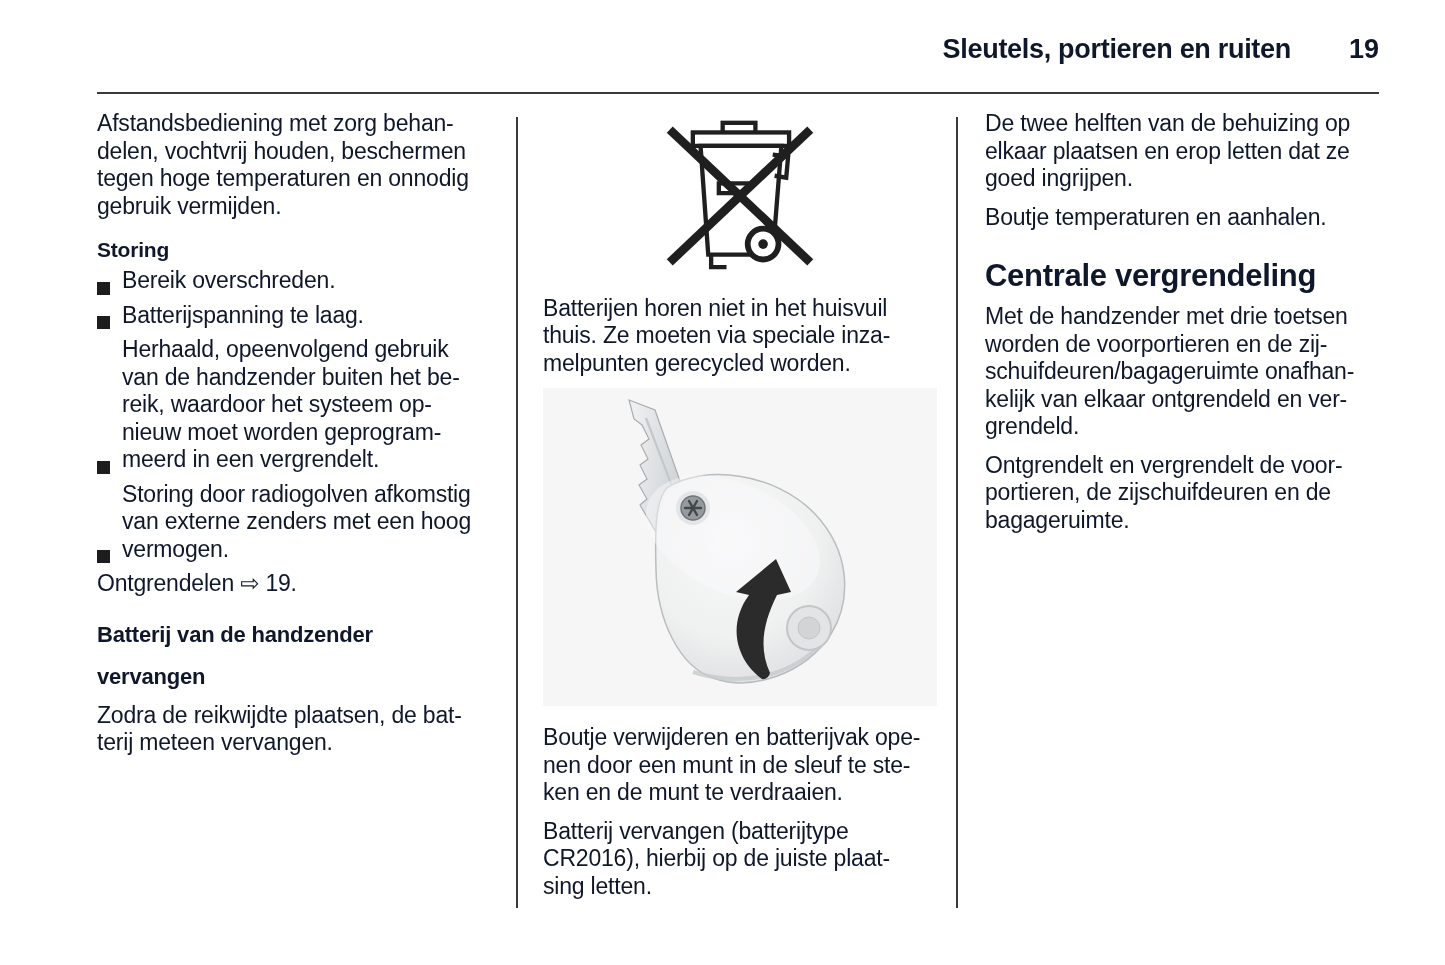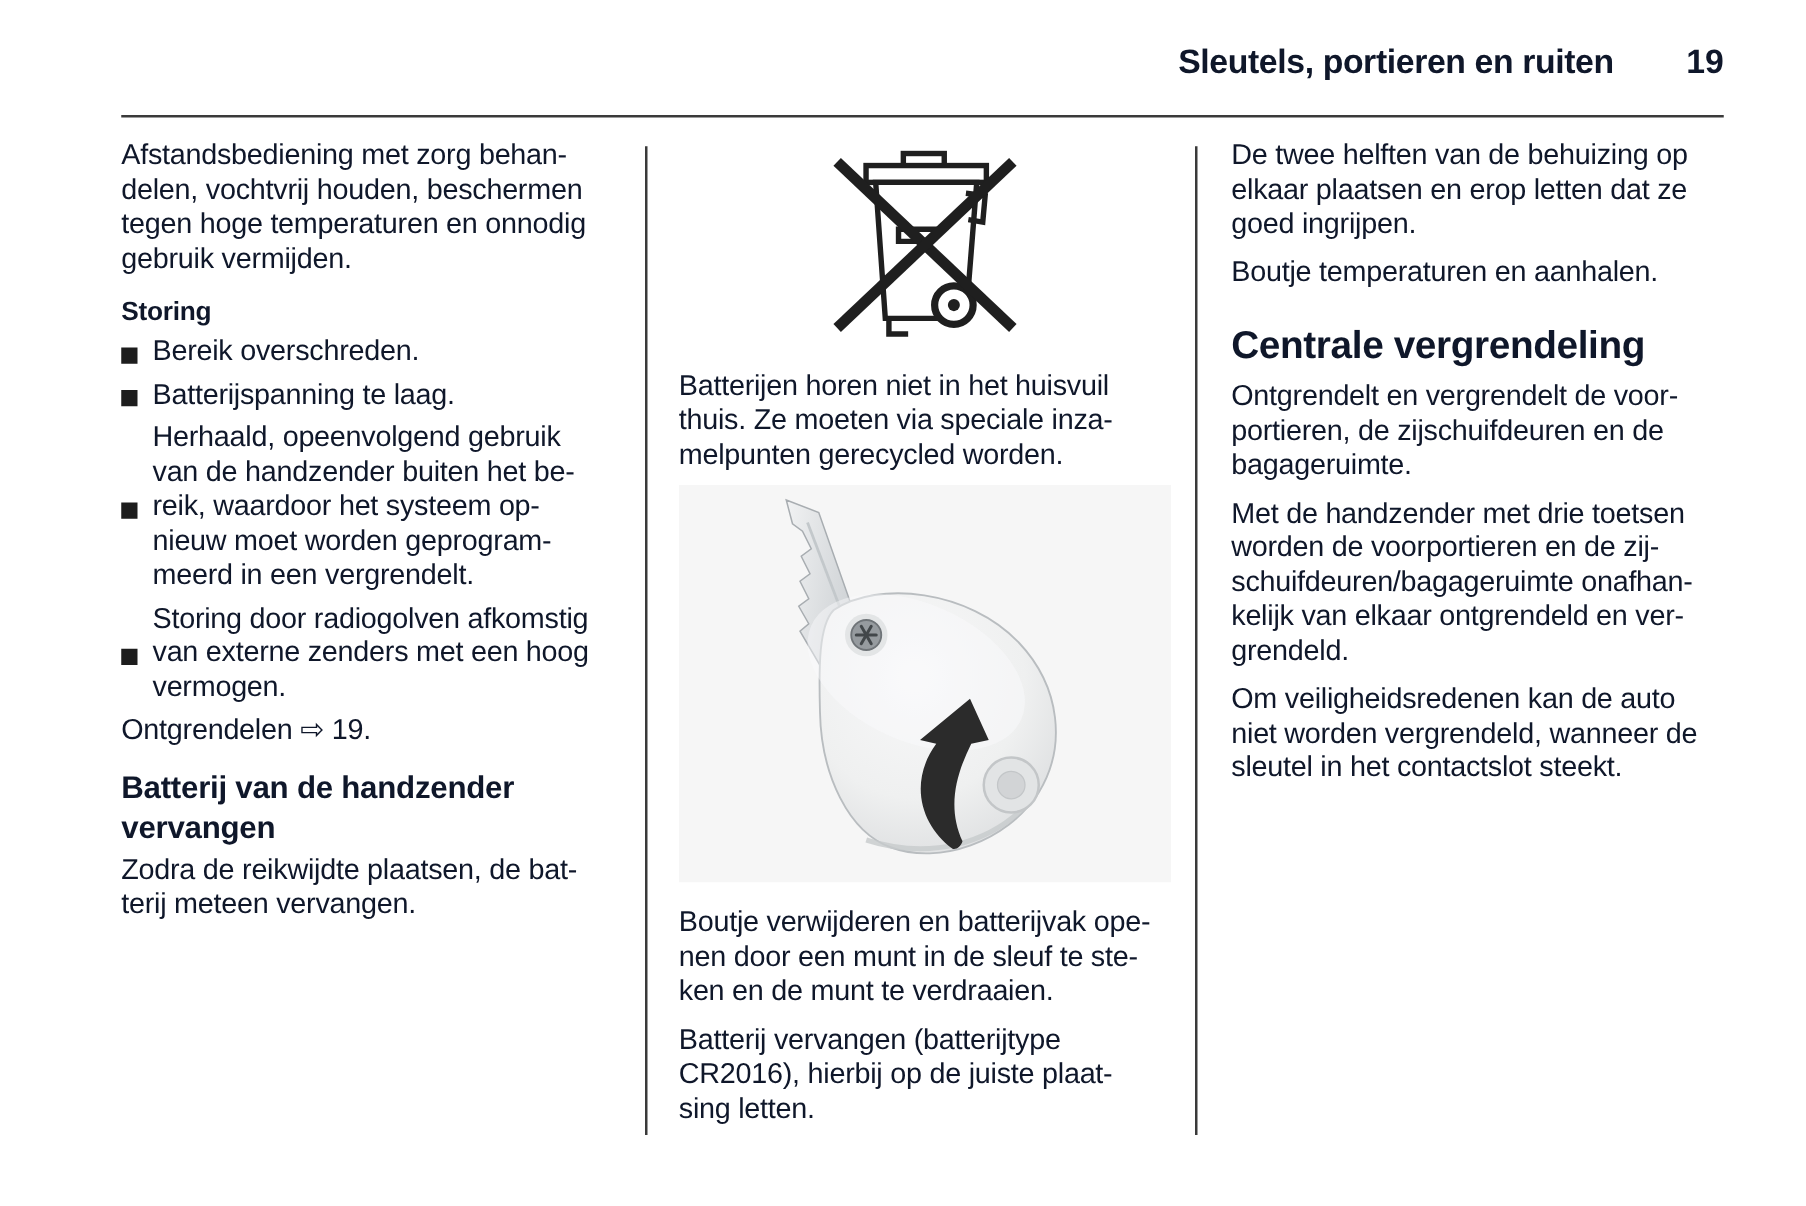--- a/index.html
+++ b/index.html
@@ -19,25 +19,25 @@
   .header-rule{position:absolute;left:97px;top:92px;width:1282px;height:2px;background:#3a3a3a;}
   
   .col{position:absolute;top:110px;font-size:23px;line-height:27.5px;letter-spacing:-0.2px;}
   .col-left{left:97px;width:394px;}
   .col-mid{left:543px;width:394px;}
   .col-right{left:985px;width:395px;}
   .vdivider{position:absolute;top:117px;width:2px;height:791px;background:#3a3a3a;}
   .vd1{left:516px;} .vd2{left:956px;}
   .col p{margin:0 0 11px 0;white-space:pre-line;}
   h3.subhead{font-size:21px;line-height:29px;font-weight:bold;margin:15px 0 3px 0;white-space:pre-line;letter-spacing:-0.2px;}
-  h3.subhead2{font-size:25px;line-height:32px;font-weight:bold;margin:16px 0 4px 0;white-space:pre-line;letter-spacing:-0.2px;}
+  h3.subhead2{font-size:22px;line-height:42px;font-weight:bold;margin:16px 0 4px 0;white-space:pre-line;letter-spacing:-0.2px;}
   h2.sectionhead{font-size:31px;line-height:37px;font-weight:bold;margin:26px 0 9px 0;letter-spacing:-0.3px;}
   
   ul.bullets{list-style:none;margin:0 0 0 0;padding:0;}
-  ul.bullets li{display:flex;align-items:center;margin:0 0 7px 0;}
+  ul.bullets li{display:flex;align-items:flex-end;margin:0 0 7px 0;}
   ul.bullets .marker{flex:0 0 13px;width:13px;height:13px;background:#1d1d1d;margin:7px 12px 0 0;}
   ul.bullets .btxt{white-space:pre-line;}
   .unlock{margin-top:6px !important;}
   
   .weee-wrap{width:156px;margin:8px auto 16px auto;}
   .keyfig{margin:5px 0 18px 0;width:394px;height:318px;}
 </style>
 </head>
 <body>
 
@@ -152,26 +152,23 @@
 CR2016), hierbij op de juiste plaat-
 sing letten.</p>
   </div>
 
   <div class="col col-right">
     <p>De twee helften van de behuizing op
 elkaar plaatsen en erop letten dat ze
 goed ingrijpen.</p>
     <p>Boutje temperaturen en aanhalen.</p>
     <h2 class="sectionhead">Centrale vergrendeling</h2>
-    <p>Ontgrendelt en vergrendelt de voor-
-portieren, de zijschuifdeuren en de
-bagageruimte.</p>
     <p>Met de handzender met drie toetsen
 worden de voorportieren en de zij-
 schuifdeuren/bagageruimte onafhan-
 kelijk van elkaar ontgrendeld en ver-
 grendeld.</p>
-    <p>Om veiligheidsredenen kan de auto
-niet worden vergrendeld, wanneer de
-sleutel in het contactslot steekt.</p>
+    <p>Ontgrendelt en vergrendelt de voor-
+portieren, de zijschuifdeuren en de
+bagageruimte.</p>
   </div>
 
 </div>
 
 </body></html>

